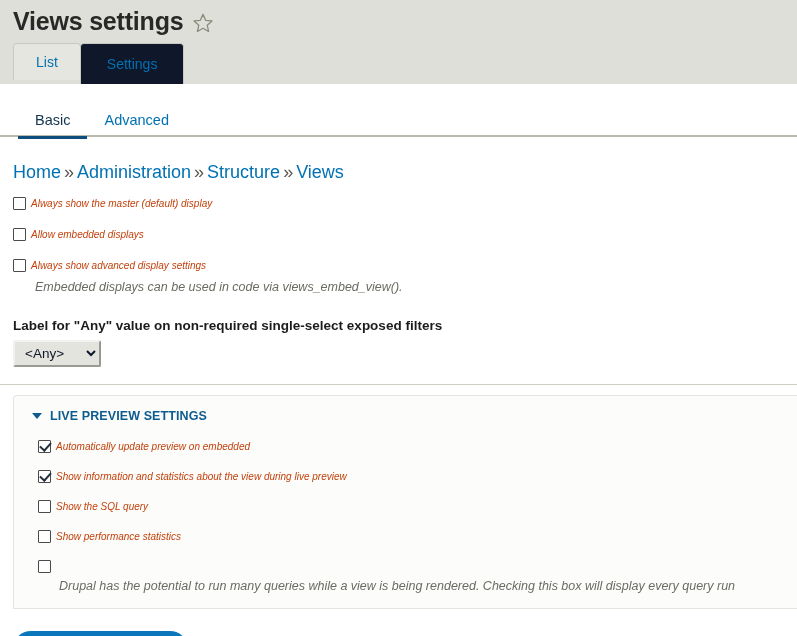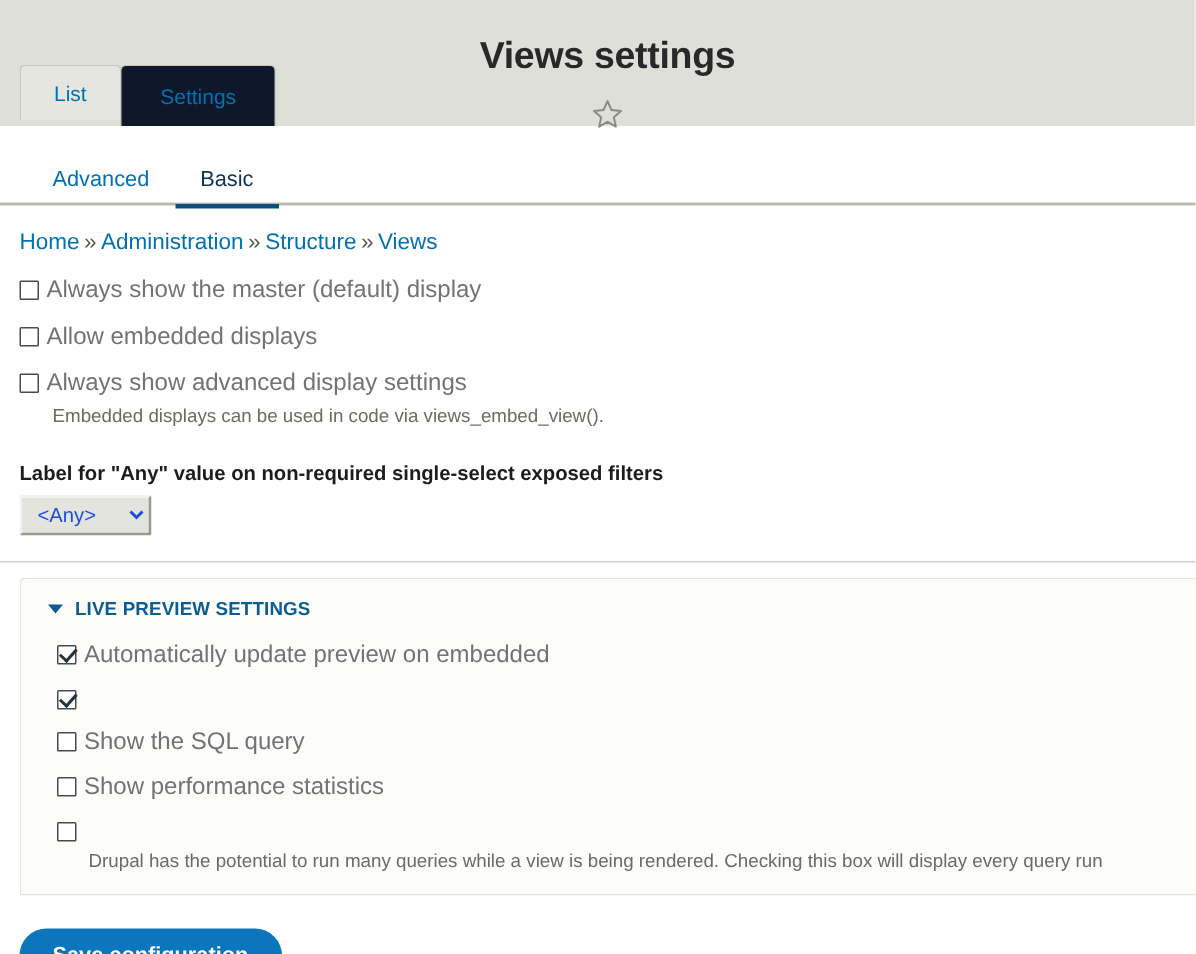--- a/index.html
+++ b/index.html
@@ -15,23 +15,22 @@
   
   .header-band {
     background: #dfdfd9;
     height: 84px;
     position: relative;
     padding: 0;
   }
   .page-title-row {
     display: flex;
     align-items: center;
-    padding: 22px 0 0 13px;
+    padding: 6px 0 0 13px;
     gap: 9px;
-    flex-direction: column;
   }
   .page-title {
     font-size: 25px;
     font-weight: bold;
     color: #282828;
     letter-spacing: -0.2px;
     line-height: 30px;
     margin: 0;
   }
   .star-icon {
@@ -98,23 +97,23 @@
     left: 0; right: 0; bottom: -2px;
     height: 3px;
     background: #0e4e7d;
   }
 
   
   .content {
     padding: 0 0 0 13px;
   }
   .breadcrumb {
-    font-size: 15px;
+    font-size: 18px;
     color: #0071b3;
-    margin-top: 16px;
+    margin-top: 26px;
     line-height: 18px;
     white-space: nowrap;
   }
   .breadcrumb a { color: #0071b3; text-decoration: none; cursor: pointer; }
   .breadcrumb .sep { color: #5a5a52; margin: 0 3px; }
 
   .check-row {
     display: flex;
     align-items: flex-start;
     margin-top: 14px;
@@ -135,45 +134,47 @@
   .cb.checked::after {
     content: "";
     position: absolute;
     left: 3px; top: -1px;
     width: 5px; height: 9px;
     border: solid #23323d;
     border-width: 0 2px 2px 0;
     transform: rotate(42deg);
   }
   .check-label {
-    font-size: 16px;
-    color: #737373;
+    font-size: 10px;
+    color: #c2410c;
     line-height: 17px;
     cursor: pointer;
+    font-style: italic;
   }
   .desc {
     font-size: 12.5px;
     color: #6b6b63;
     margin: 5px 0 0 22px;
     line-height: 16px;
     white-space: nowrap;
+    font-style: italic;
   }
 
   .field-label {
     font-size: 13.5px;
     font-weight: bold;
     color: #1c1c1c;
     margin-top: 22px;
     line-height: 17px;
   }
   .select-wrap { margin-top: 6px; }
   select.styled {
     font-family: "Liberation Sans", sans-serif;
     font-size: 13.5px;
-    color: #1d4ed8;
+    color: #0f172a;
     padding: 3px 4px 3px 6px;
     border: 2px solid;
     border-color: #f2f2ef #9a9a92 #9a9a92 #f2f2ef;
     background: #e4e4de;
     border-radius: 2px;
     cursor: pointer;
     outline: none;
     min-width: 88px;
   }
 
@@ -254,22 +255,22 @@
     </span>
   </div>
 
   <div class="tabs-primary">
     <div class="tab">List</div>
     <div class="tab active">Settings</div>
   </div>
 </div>
 
 <div class="tabs-secondary">
+  <div class="subtab active">Basic</div>
   <div class="subtab">Advanced</div>
-  <div class="subtab active">Basic</div>
 </div>
 
 <div class="content">
 
   <div class="breadcrumb">
     <a>Home</a><span class="sep">»</span><a>Administration</a><span class="sep">»</span><a>Structure</a><span class="sep">»</span><a>Views</a>
   </div>
 
   <div class="check-row">
     <span class="cb"></span>
@@ -303,20 +304,21 @@
     </div>
 
     <div class="fieldset-body">
       <div class="check-row">
         <span class="cb checked"></span>
         <span class="check-label">Automatically update preview on embedded</span>
       </div>
 
       <div class="check-row">
         <span class="cb checked"></span>
+        <span class="check-label">Show information and statistics about the view during live preview</span>
       </div>
 
       <div class="check-row">
         <span class="cb"></span>
         <span class="check-label">Show the SQL query</span>
       </div>
 
       <div class="check-row">
         <span class="cb"></span>
         <span class="check-label">Show performance statistics</span>

